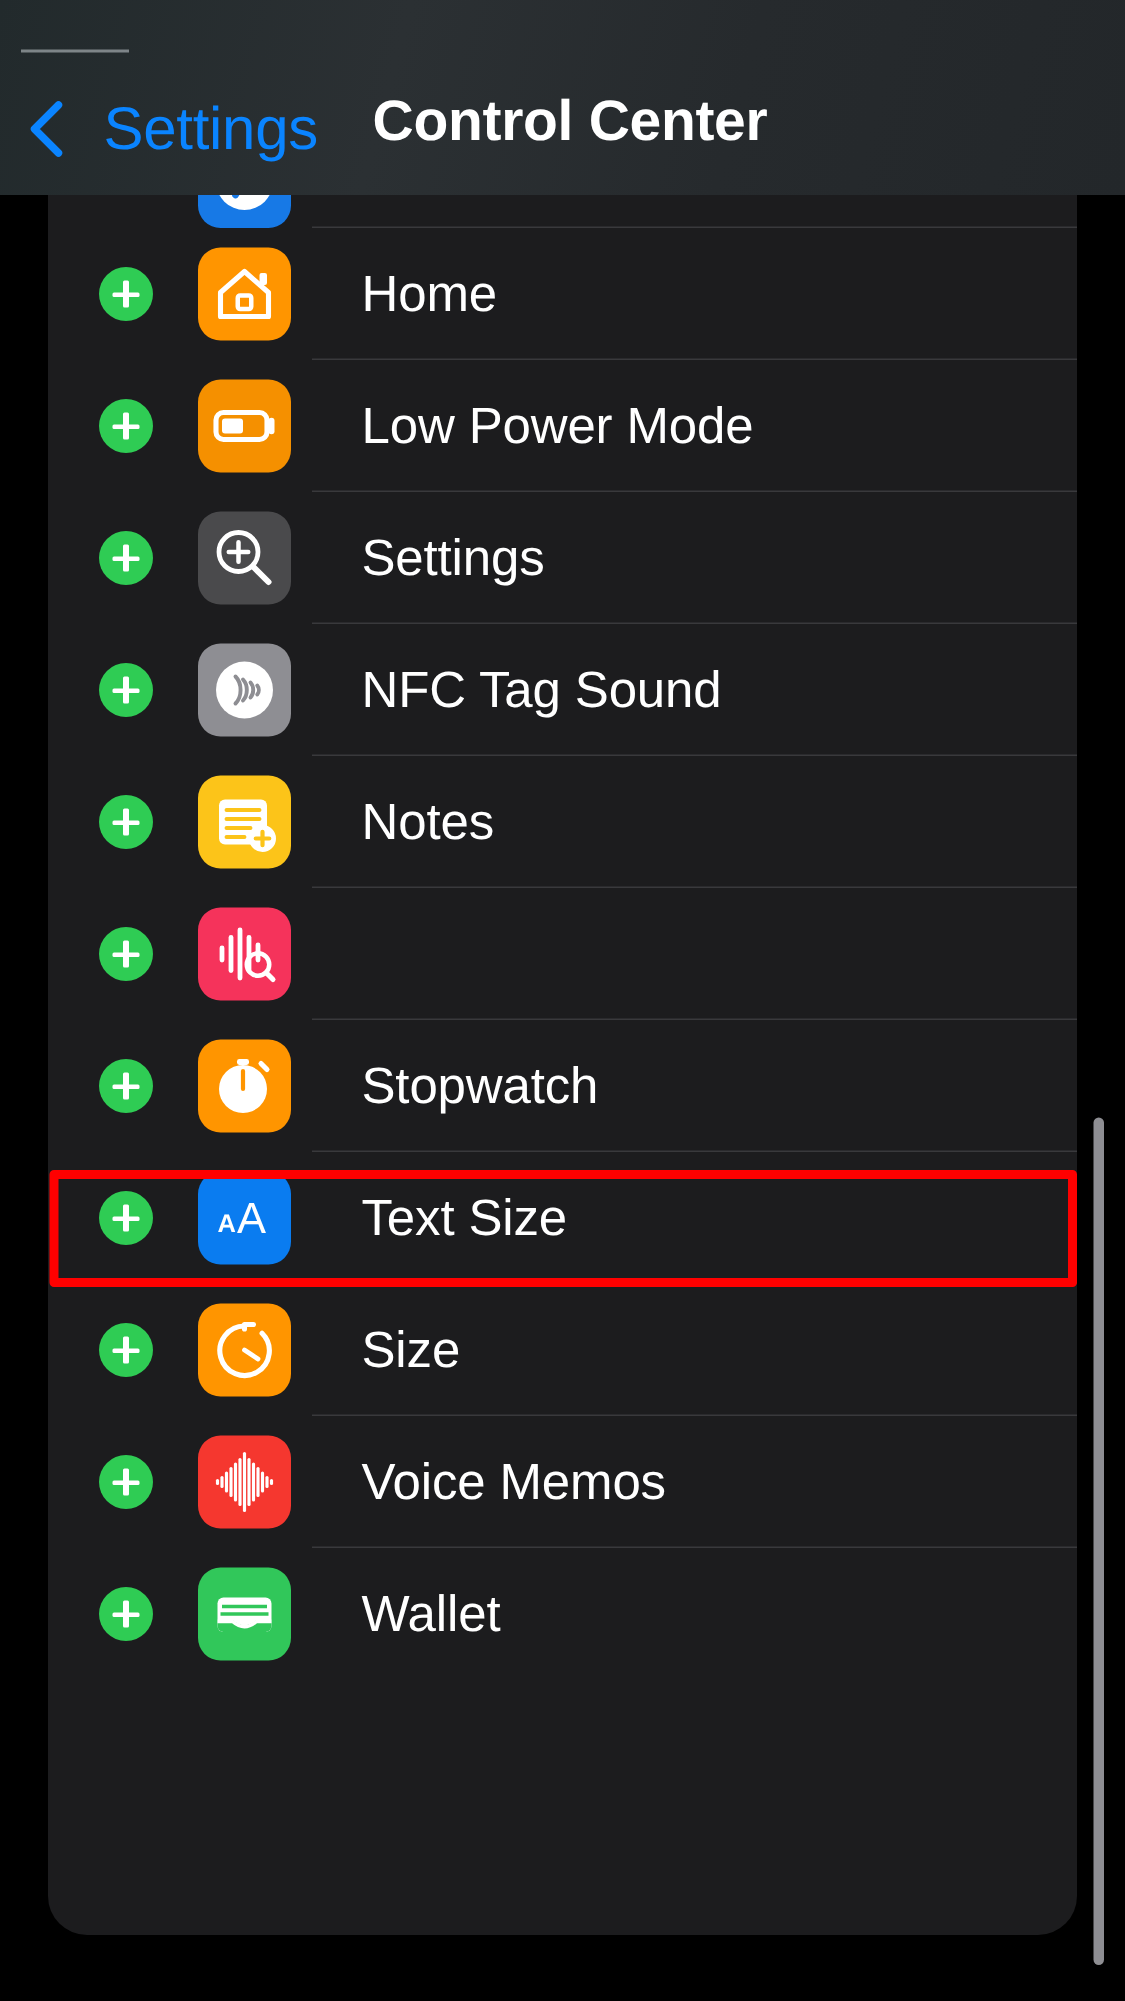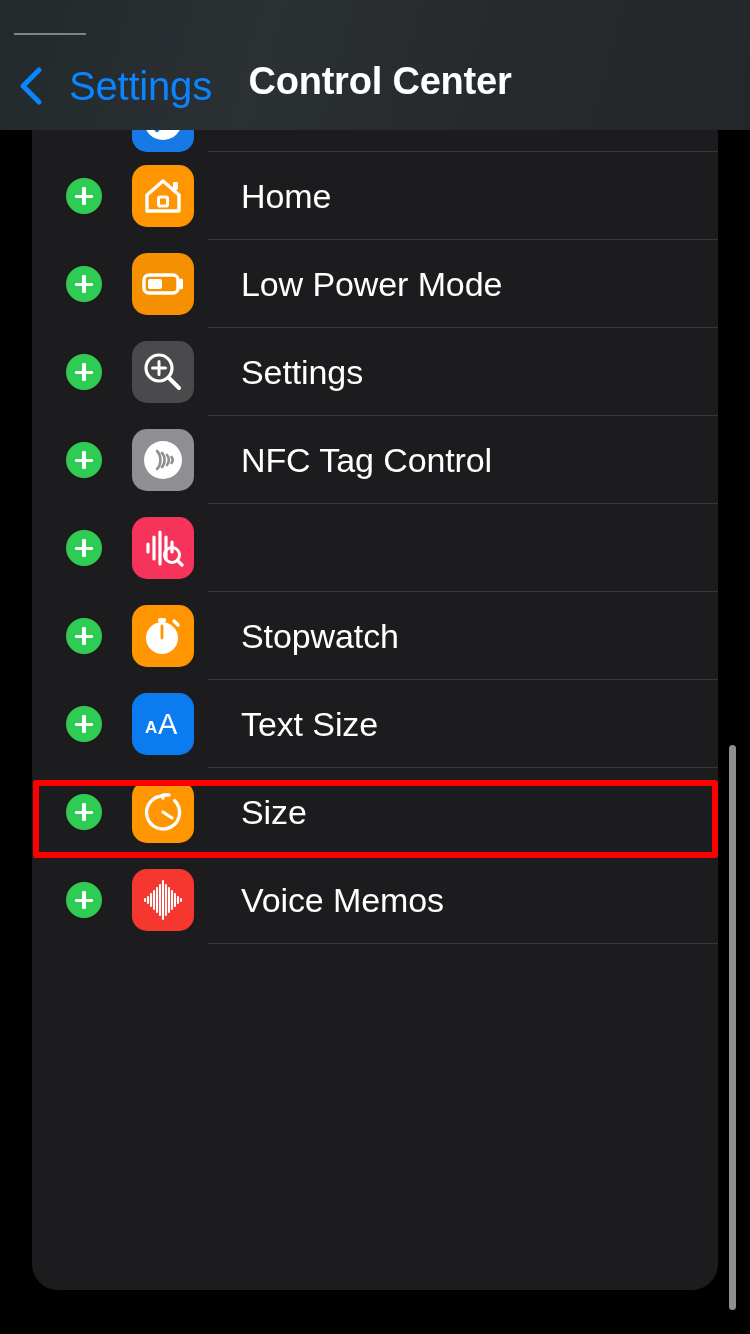--- a/index.html
+++ b/index.html
@@ -164,24 +164,42 @@
         <svg viewBox="0 0 62 62" width="62" height="62">
           <circle cx="31" cy="31" r="19" fill="#fff"></circle>
           <g fill="none" stroke="#8e8e93" stroke-width="2.6" stroke-linecap="round">
             <path d="M25 22c4.5 4.5 4.5 13.5 0 18"></path>
             <path d="M30 24c3.4 3.6 3.4 10.4 0 14"></path>
             <path d="M35 26c2.4 2.7 2.4 7.3 0 10"></path>
             <path d="M39.5 28c1.4 1.7 1.4 4.3 0 6"></path>
           </g>
         </svg>
       </div>
-      <div class="label">NFC Tag Control</div>
-      <div class="sep"></div>
-    </div>
-
+      <div class="label">NFC Tag Sound</div>
+      <div class="sep"></div>
+    </div>
+
+    <div class="row">
+      <div class="plus"></div>
+      <div class="appicon" style="background:#fcc419">
+        <svg viewBox="0 0 62 62" width="62" height="62">
+          <rect x="14" y="16" width="32" height="30" rx="4" fill="#fff"></rect>
+          <g stroke="#fcc419" stroke-width="2.6" stroke-linecap="round">
+            <path d="M19 23h22"></path>
+              <path d="M19 29h22"></path>
+              <path d="M19 35h16"></path>
+              <path d="M19 41h12"></path>
+          </g>
+          <circle cx="43" cy="42" r="9" fill="#fff"></circle>
+          <path d="M38.5 42h9M43 37.5v9" stroke="#fcc419" stroke-width="2.8" stroke-linecap="round"></path>
+        </svg>
+      </div>
+      <div class="label">Notes</div>
+      <div class="sep"></div>
+    </div>
 
 
     <div class="row">
       <div class="plus"></div>
       <div class="appicon" style="background:#f5335b">
         <svg viewBox="0 0 62 62" width="62" height="62">
           <g stroke="#fff" stroke-width="3.2" stroke-linecap="round">
             <path d="M16 27v8"></path>
               <path d="M22 20v22"></path>
               <path d="M28 15v32"></path>
@@ -252,20 +270,35 @@
               <path d="M43 25v12"></path>
               <path d="M46 28v6"></path>
             <path d="M49 30v2"></path>
           </g>
         </svg>
       </div>
       <div class="label">Voice Memos</div>
       <div class="sep"></div>
     </div>
 
+    <div class="row">
+      <div class="plus"></div>
+      <div class="appicon" style="background:#31c75a">
+        <svg viewBox="0 0 62 62" width="62" height="62">
+          <rect x="13" y="20" width="36" height="23" rx="4" fill="#fff"></rect>
+          <g stroke="#31c75a" stroke-width="2.2">
+            <path d="M16 26h30"></path>
+              <path d="M15 31h32"></path>
+          </g>
+          <path d="M13 35 h10 q8 7 16 0 h10 v4 a4 4 0 0 1 -4 4 H17 a4 4 0 0 1 -4 -4 Z" fill="#31c75a"></path>
+          <path d="M13 36 h10 q8 7 16 0 h10" fill="none" stroke="#fff" stroke-width="2.2"></path>
+        </svg>
+      </div>
+      <div class="label">Wallet</div>
+    </div>
 
   </div>
 
   <div id="highlight"></div>
 
   <div id="scrollbar"></div>
 
 </div>
 
 </body></html>

